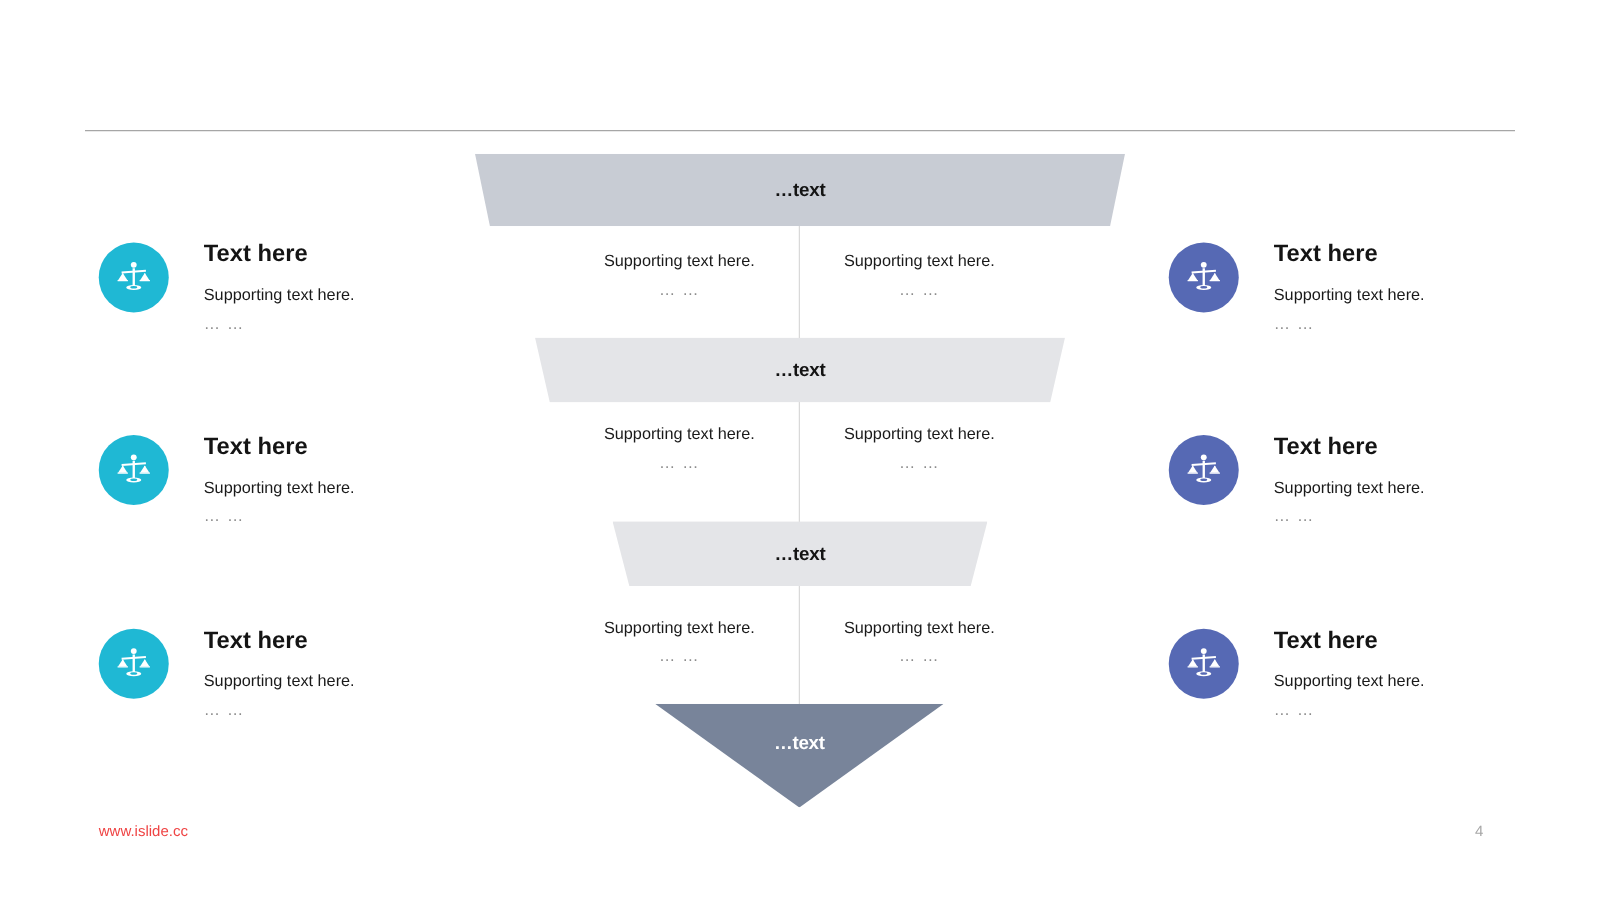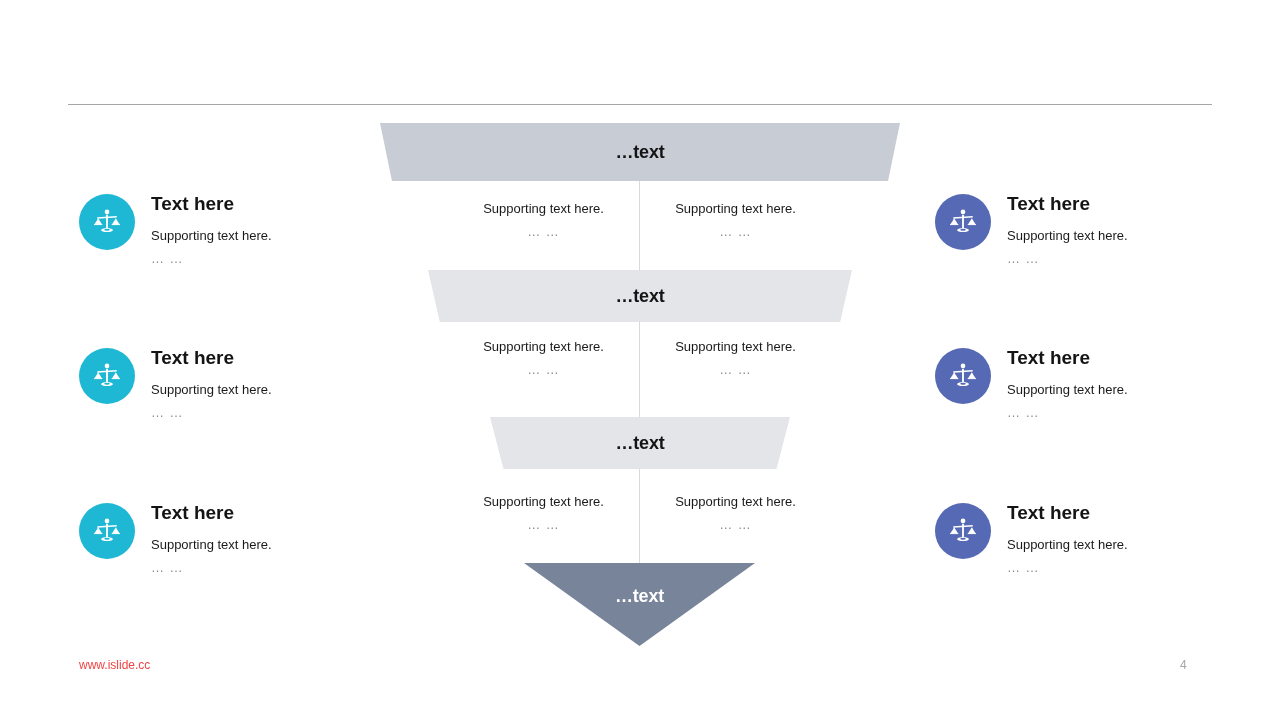--- a/index.html
+++ b/index.html
@@ -42,21 +42,21 @@
   
   .funnel-band {
     position: absolute;
     display: flex;
     align-items: center;
     justify-content: center;
   }
   .funnel-band .band-label {
     position: relative;
     z-index: 2;
-    font-size: 18px;
+    font-size: 15px;
     font-weight: bold;
     letter-spacing: -0.2px;
   }
   .band-shape {
     position: absolute;
     inset: 0;
     z-index: 1;
   }
 
   .band1 {
@@ -130,20 +130,21 @@
     margin-top: 7px;
     letter-spacing: 1px;
   }
 
   
   .side-item {
     position: absolute;
     display: flex;
     align-items: flex-start;
     width: 290px;
+    gap: 12px;
   }
   .side-icon {
     width: 56px;
     height: 56px;
     border-radius: 50%;
     flex: 0 0 56px;
     display: flex;
     align-items: center;
     justify-content: center;
     margin-top: 2px;

